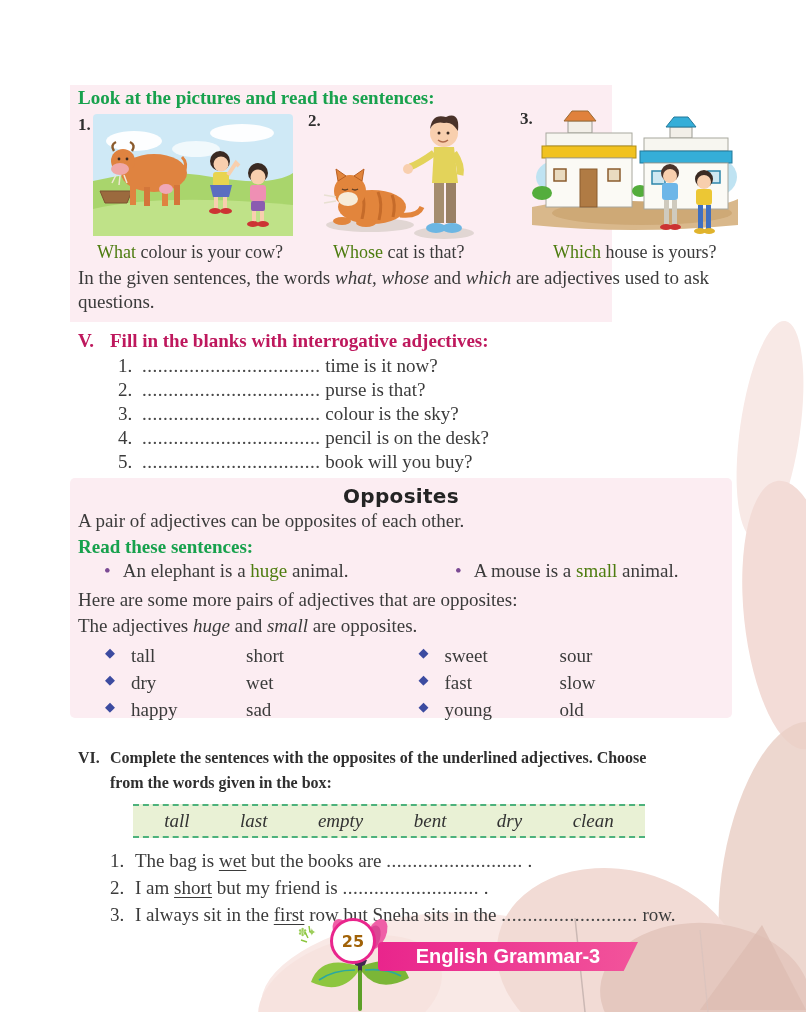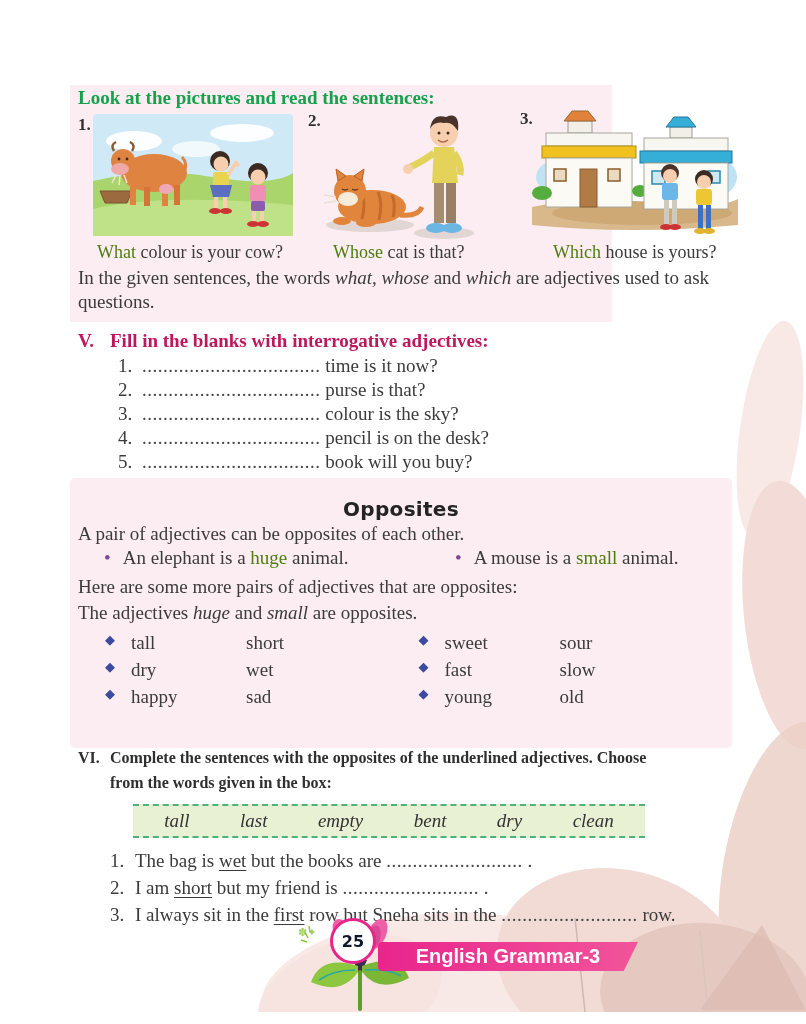--- a/index.html
+++ b/index.html
@@ -20,22 +20,22 @@
 
   
   #section-v{left:78px;top:330px;width:660px;}
   .sec-head{font-size:19px;font-weight:bold;color:#be185d;margin-bottom:2px;}
   .sec-head .roman{display:inline-block;width:32px;}
   .v-item{font-size:19px;height:24px;line-height:24px;padding-left:40px;}
   .v-num{display:inline-block;width:24px;}
   .dots{letter-spacing:.5px;color:#4a4a4a;}
 
   
-  #opp-box{left:70px;top:478px;width:662px;height:270px;background:#fcedf2;border-radius:5px;
-           padding-top:19px;box-sizing:border-box;}
+  #opp-box{left:70px;top:478px;width:662px;height:240px;background:#fcedf2;border-radius:5px;
+           padding-top:6px;box-sizing:border-box;}
   .opp-title{text-align:center;font-family:"DejaVu Sans",sans-serif;font-weight:bold;
              font-size:20px;color:#242424;letter-spacing:.3px;}
   .opp-line{font-size:19px;line-height:26px;margin-left:8px;}
   .opp-green{font-weight:bold;color:#18a14d;}
   .ex-row{position:relative;height:27px;font-size:19px;}
   .ex-left{position:absolute;left:34px;top:0;}
   .ex-right{position:absolute;left:385px;top:0;}
   .bullet{color:#7b4a94;margin-right:12px;}
   .pair-grid{margin:3px 0 0 35px;}
   .pair-row{display:flex;height:27px;align-items:center;font-size:19px;}
@@ -55,21 +55,21 @@
   .vi-item{font-size:19px;height:27px;line-height:27px;padding-left:32px;}
   .vi-num{display:inline-block;width:25px;}
   .ul{text-decoration:underline;text-underline-offset:3px;}
 
   
   #footer{left:0;top:910px;width:806px;height:105px;z-index:2;}
   .emblem-svg{position:absolute;left:295px;top:2px;}
   .page-circle{position:absolute;left:330px;top:8px;width:40px;height:40px;background:#fff;
                border:3px solid #e9258c;border-radius:50%;display:flex;align-items:center;
                justify-content:center;font-family:"DejaVu Sans",sans-serif;font-weight:bold;
-               font-size:16px;color:#0f172a;}
+               font-size:16px;color:#a16207;}
   .ribbon{position:absolute;left:378px;top:32px;width:260px;height:29px;
           background:linear-gradient(90deg,#e9258c,#f2549b);
           clip-path:polygon(0 0,100% 0,94.5% 100%,0 100%);
           border-radius:4px 0 0 4px;display:flex;align-items:center;justify-content:center;
           font-family:"Liberation Sans",sans-serif;font-weight:bold;font-size:20px;color:#fff;}
   .sparkle{position:absolute;left:298px;top:16px;color:#8cc63f;font-size:11px;
            font-family:"DejaVu Sans",sans-serif;opacity:.85;}
 </style>
 </head>
 <body>
@@ -225,20 +225,21 @@
     <div class="v-item"><span class="v-num">1.</span><span class="dots">..................................</span><span> time is it now?</span></div>
     <div class="v-item"><span class="v-num">2.</span><span class="dots">..................................</span><span> purse is that?</span></div>
     <div class="v-item"><span class="v-num">3.</span><span class="dots">..................................</span><span> colour is the sky?</span></div>
     <div class="v-item"><span class="v-num">4.</span><span class="dots">..................................</span><span> pencil is on the desk?</span></div>
     <div class="v-item"><span class="v-num">5.</span><span class="dots">..................................</span><span> book will you buy?</span></div>
   </div>
 
   <div id="opp-box" class="layer">
     <div class="opp-title">Opposites</div>
     <div class="opp-line">A pair of adjectives can be opposites of each other.</div>
+    <div class="opp-line opp-green">Read these sentences:</div>
     <div class="ex-row">
       <span class="ex-left"><span class="bullet">•</span><span>An elephant is a </span><span class="hl">huge</span><span> animal.</span></span>
       <span class="ex-right"><span class="bullet">•</span><span>A mouse is a </span><span class="hl">small</span><span> animal.</span></span>
     </div>
     <div class="opp-line">Here are some more pairs of adjectives that are opposites:</div>
     <div class="opp-line"><span>The adjectives </span><span class="it">huge</span><span> and </span><span class="it">small</span><span> are opposites.</span></div>
     <div class="pair-grid">
       <div class="pair-row">
         <span class="pair-cell">
             <span class="diamond">◆</span>

